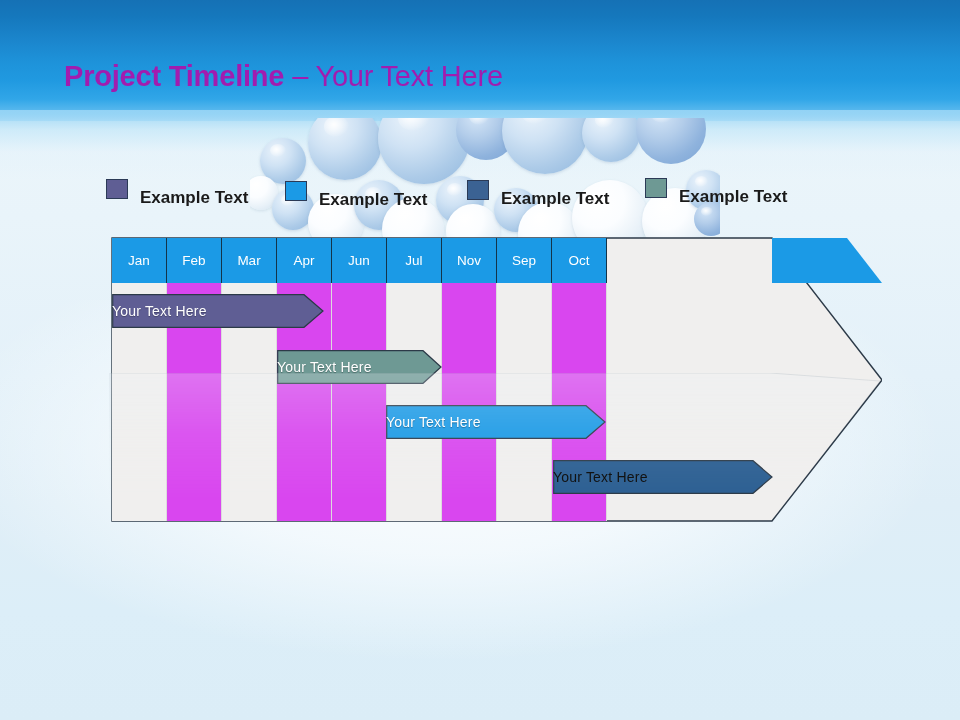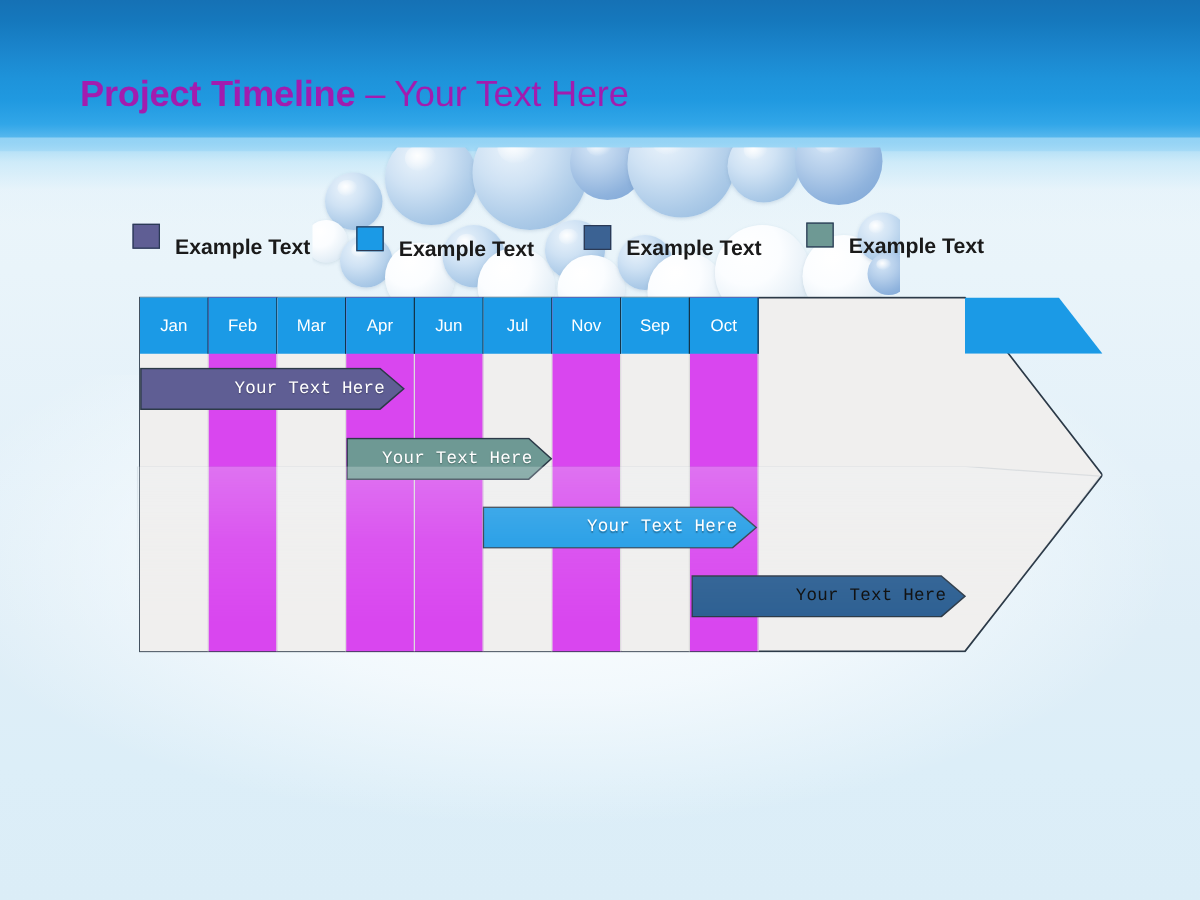--- a/index.html
+++ b/index.html
@@ -185,22 +185,21 @@
     left: 661px; top: 1px;
     width: 110px; height: 45px;
   }
 
   
   .bar {
     position: absolute;
     height: 34px;
     display: flex;
     align-items: center;
-    justify-content: flex-end;
-    font-family: Liberation Mono, monospace;
+    justify-content: flex-start;
   }
   .bar-shape {
     position: absolute;
     left: 0; top: 0;
     width: 100%; height: 100%;
   }
   .bar-text {
     position: relative;
     z-index: 2;
     font-size: 14px;

